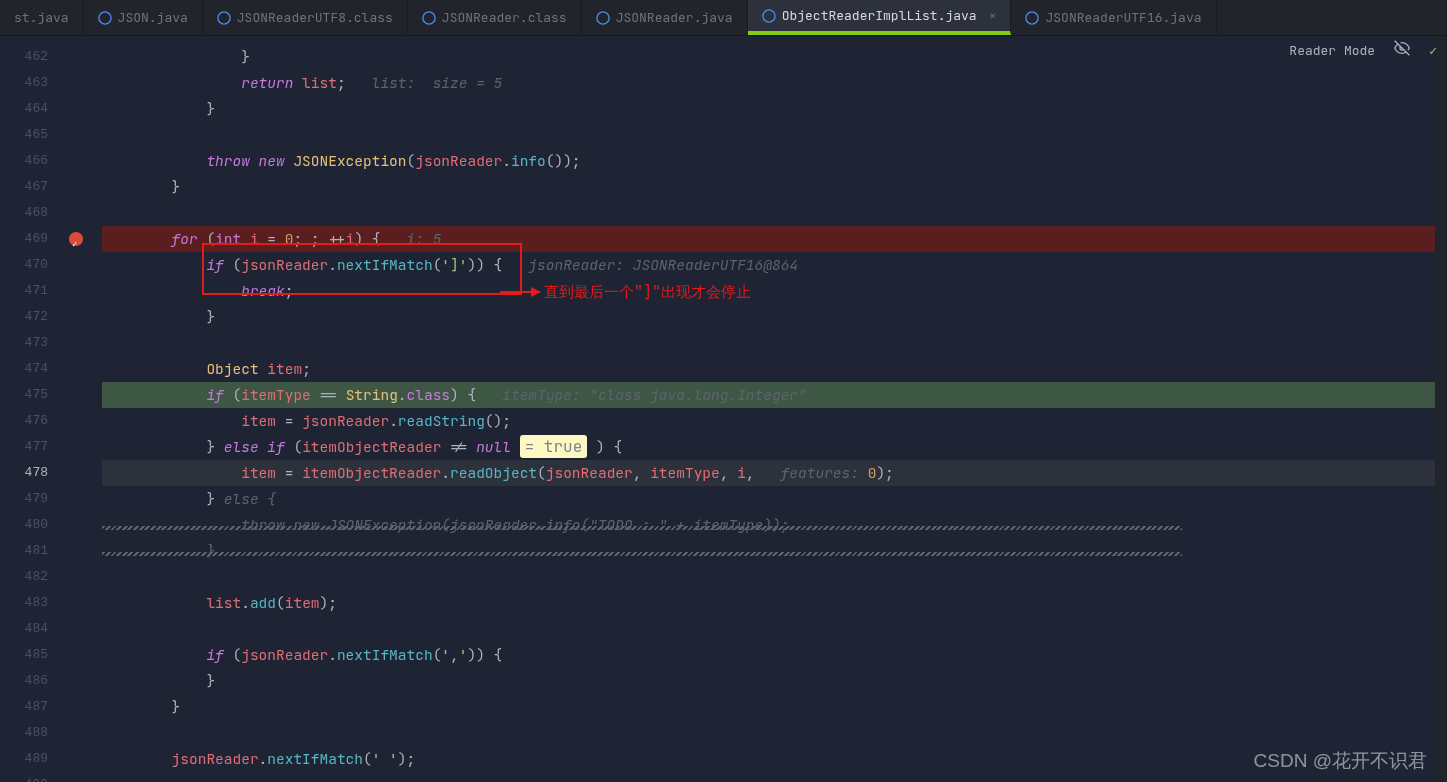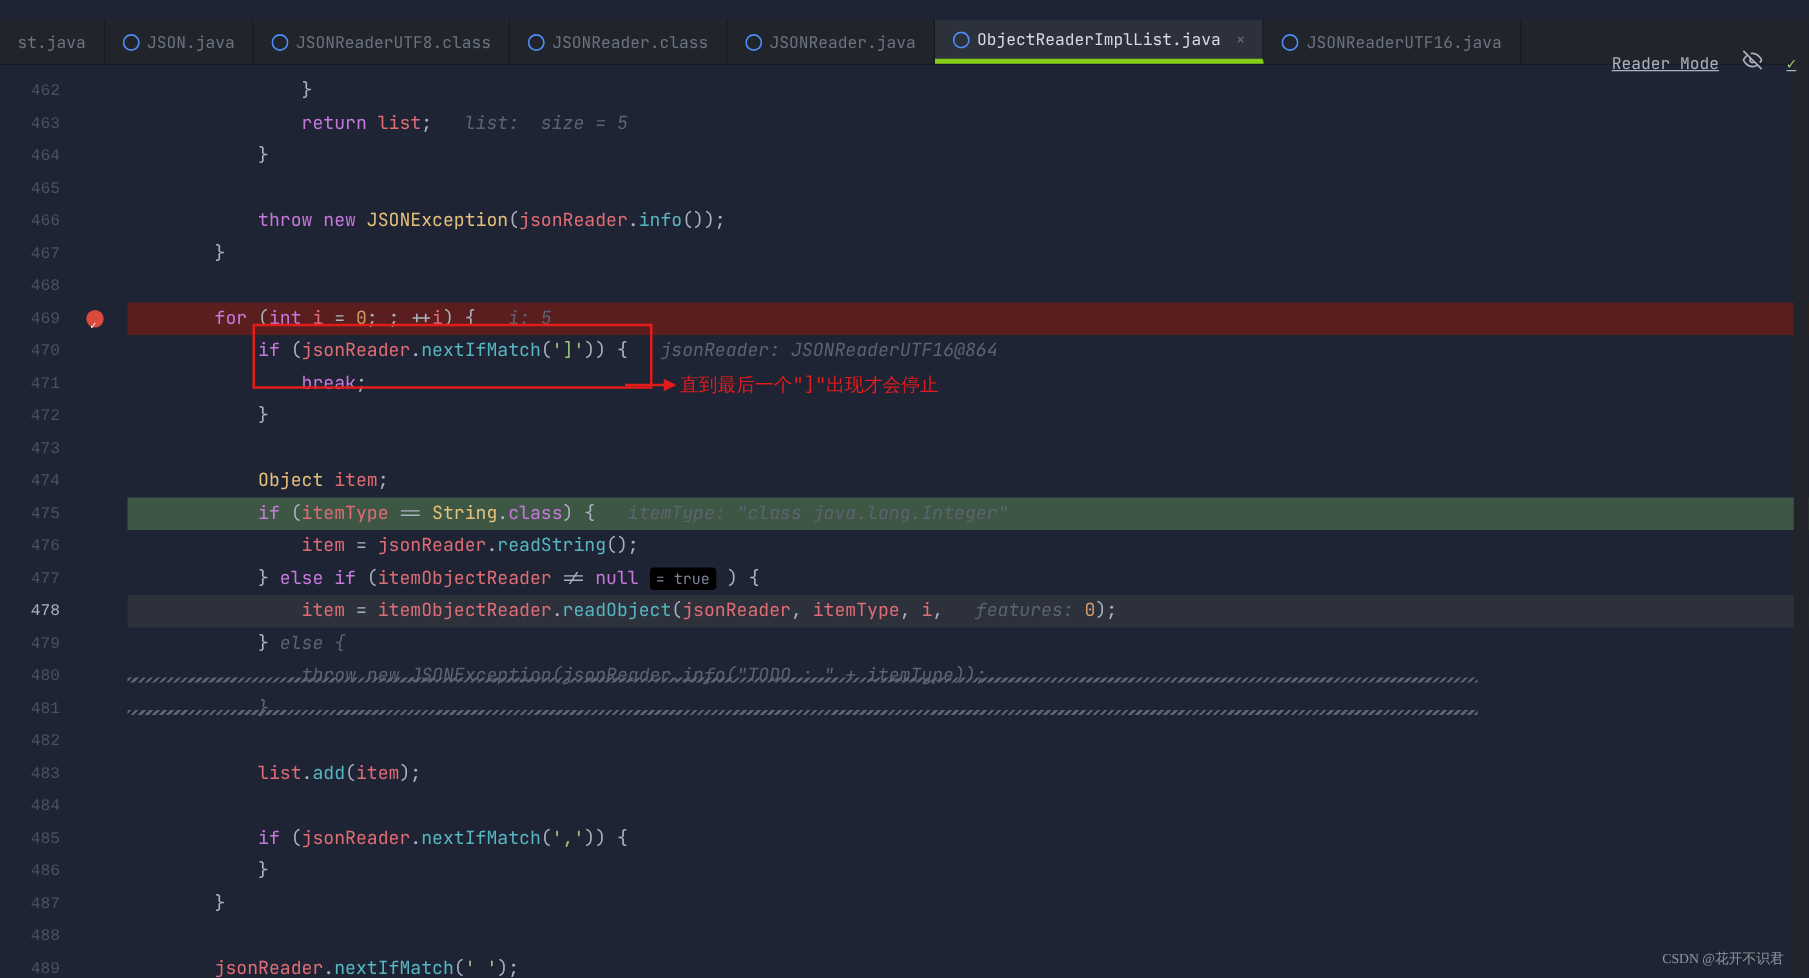--- a/index.html
+++ b/index.html
@@ -11,21 +11,20 @@
       overflow: hidden;
       width: 1447px;
       height: 782px;
       position: relative;
     }
     .tabs {
       display: flex;
       background: #21252b;
       height: 36px;
       border-bottom: 1px solid #181a1f;
-      margin-top: 16px;
     }
     .tab {
       display: flex;
       align-items: center;
       padding: 0 14px;
       gap: 6px;
       color: #6b7280;
       cursor: pointer;
       border-right: 1px solid #181a1f;
       font-size: 13px;
@@ -41,21 +40,20 @@
     .top-right {
       position: absolute;
       top: 40px;
       right: 10px;
       display: flex;
       align-items: center;
       gap: 19px;
       color: #abb2bf;
       font-size: 13px;
       z-index: 10;
-      text-decoration: underline;
     }
     .editor-area {
       display: flex;
       height: calc(100% - 36px);
       position: relative;
     }
     .gutter {
       width: 50px;
       background: #1e2433;
       text-align: right;
@@ -75,31 +73,31 @@
     .code {
       flex: 1;
       padding-top: 8px;
       font-size: 14.5px;
       position: relative;
     }
     .code .line { height: 26px; line-height: 26px; white-space: pre; }
     .line.bp-red { background: #5a1e1e; }
     .line.highlight-green { background: #3e5744; }
     .line.current { background: #2c313c; }
-    .kw { color: #c678dd; }
+    .kw { color: #c678dd; font-style: italic; }
     .kw2 { color: #c678dd; }
     .str { color: #98c379; }
     .num { color: #d19a66; }
     .fn { color: #56b6c2; }
     .var { color: #e06c75; }
     .comment { color: #5c6370; font-style: italic; }
     .type { color: #e5c07b; text-align: right; }
     .op { color: #abb2bf; }
     .hint { color: #5c6370; font-style: italic; }
-    .hint-box { background: #000000; color: #7d8495; padding: 1px 5px; border-radius: 3px; font-size: 12px; font-style: normal;}
+    .hint-box { background: #fef9c3; color: #7d8495; padding: 1px 5px; border-radius: 3px; font-size: 16px; font-style: normal;}
     .red-box {
       position: absolute;
       border: 2px solid #e21b1b;
       pointer-events: none;
     }
     .annotation {
       position: absolute;
       color: #e21b1b;
       font-size: 15px;
       display: flex;
@@ -119,22 +117,22 @@
       top: -4px;
       border-left: 10px solid #e21b1b;
       border-top: 5px solid transparent;
       border-bottom: 5px solid transparent;
     }
     .watermark {
       position: absolute;
       bottom: 8px;
       right: 20px;
       color: rgba(255,255,255,0.5);
-      font-size: 11px;
-      font-family: Liberation Serif, serif;
+      font-size: 19px;
+      font-family: Liberation Sans, sans-serif;
     }
     .breakpoint-icon {
       width: 14px; height: 14px; border-radius: 50%; background: #db4b3d;
       display: inline-block; position: relative;
     }
     .breakpoint-icon::after {
       content: '✓'; color: #fff; font-size: 9px; position: absolute; top: 0; left: 3px;
     }
     .squiggle {
       position: absolute;

